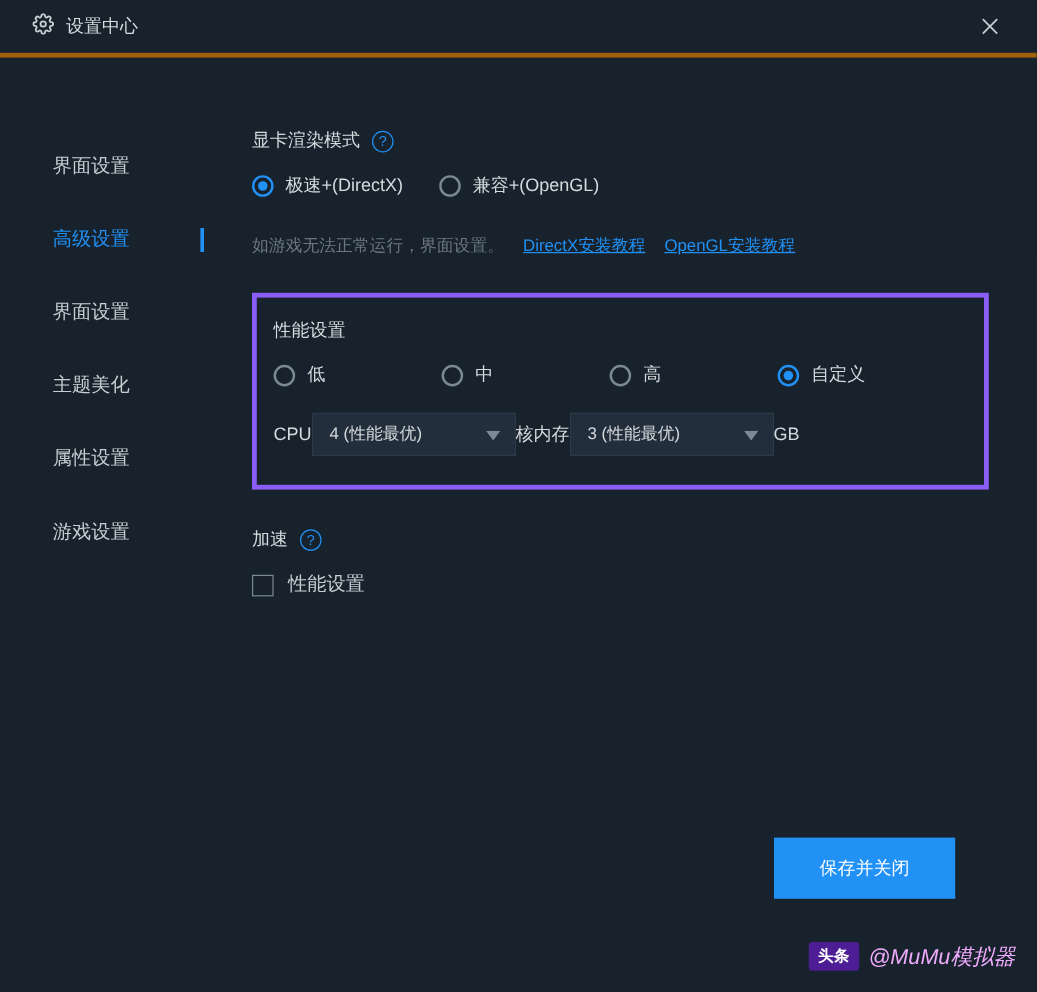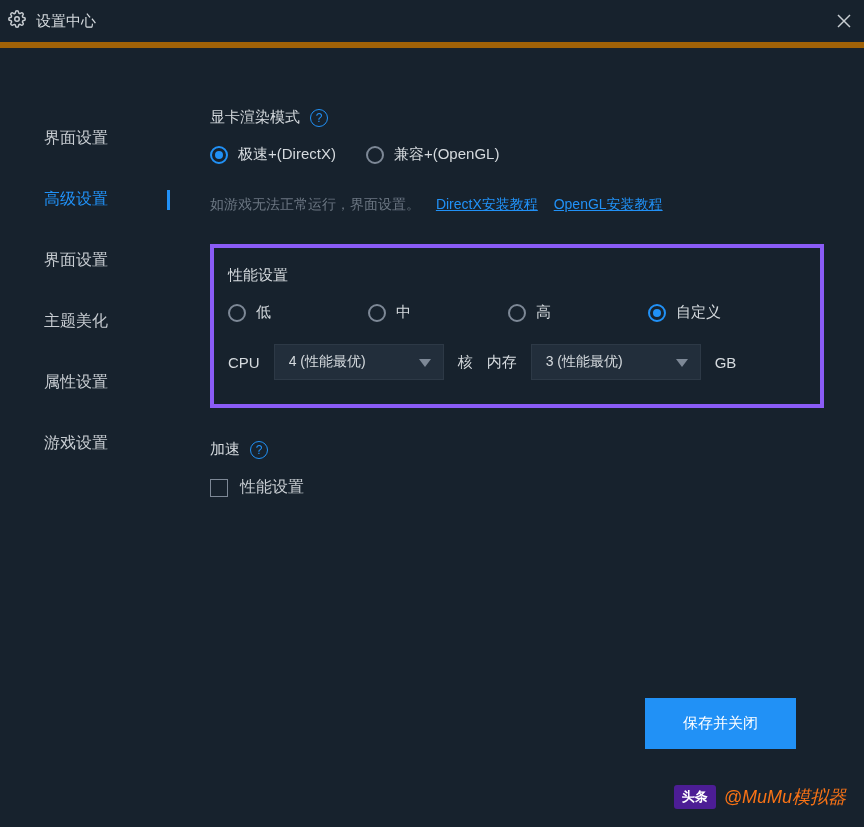--- a/index.html
+++ b/index.html
@@ -12,23 +12,23 @@
       width: 864px;
       height: 827px;
       background: #17222d;
       color: #c8cdd2;
       position: relative;
       overflow: hidden;
     }
     .titlebar {
       display: flex;
       align-items: center;
-      padding: 12px 8px;
+      padding: 12px 27px;
       height: 48px;
-      border-bottom: 6px solid #a16207;
+      border-bottom: 4px solid #a16207;
     }
     .titlebar .gear {
       margin-right: 10px;
       color: #c8cdd2;
     }
     .titlebar .title {
       font-size: 15px;
       color: #d5dade;
       flex: 1;
     }
@@ -151,21 +151,20 @@
       display: flex;
       gap: 0;
       margin-bottom: 22px;
     }
     .perf-radios .radio {
       width: 140px;
     }
     .spec-row {
       display: flex;
       align-items: center;
-      gap: 14px;
     }
     .spec-label {
       font-size: 15px;
       color: #d5dade;
     }
     .select {
       background: #222e3b;
       border: 1px solid #2d3946;
       height: 36px;
       display: flex;
@@ -217,21 +216,21 @@
     .watermark .badge {
       background: #4c1d95;
       color: #fff;
       font-size: 13px;
       padding: 3px 8px;
       border-radius: 3px;
       font-weight: bold;
     }
     .watermark .text {
       font-size: 18px;
-      color: #f97316;
+      color: #f0abfc;
       font-style: italic;
       font-weight: 500;
     }
   </style>
 </head>
 <body>
 
 <div class="titlebar">
   <span class="gear">
     <svg width="18" height="18" viewBox="0 0 24 24" fill="none" stroke="currentColor" stroke-width="2">

